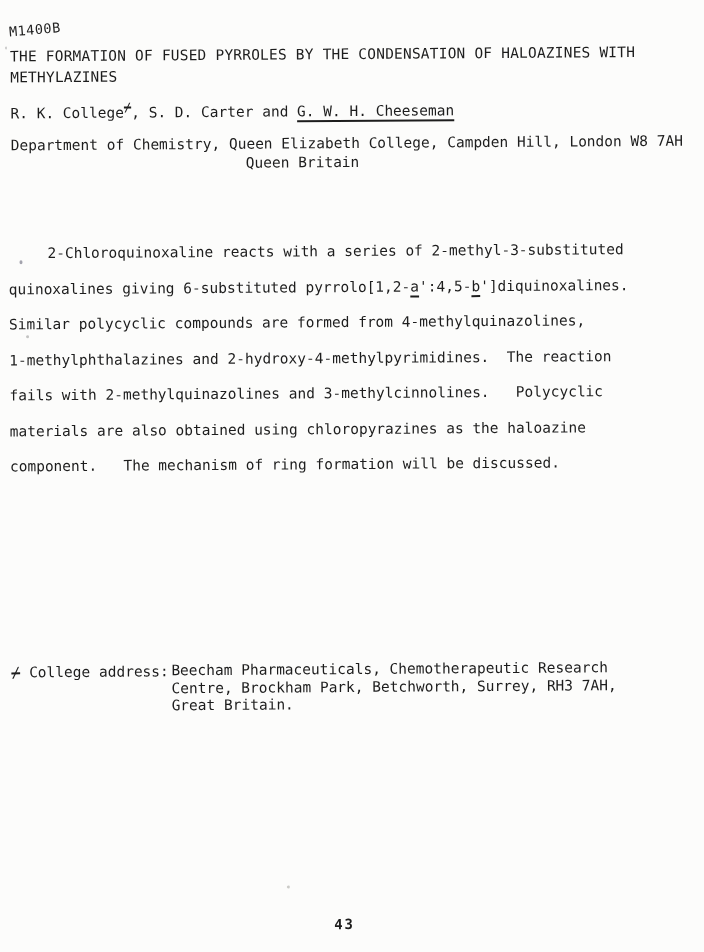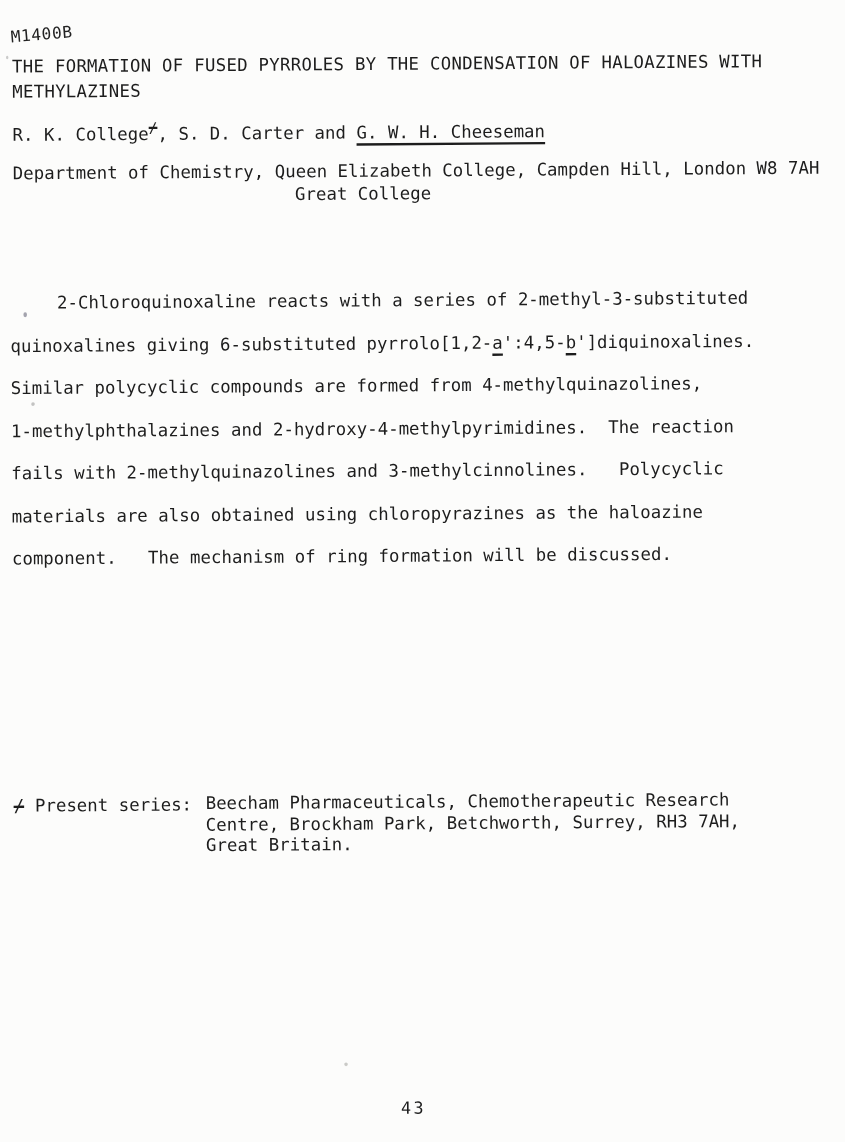--- a/index.html
+++ b/index.html
@@ -96,20 +96,21 @@
     left: 170px;
     top: 661px;
     line-height: 17.5px;
   }
   .page-number {
     position: absolute;
     left: 331px;
     top: 916px;
     font-size: 14px;
     letter-spacing: 2px;
+    font-weight: bold;
   }
   .speck {
     position: absolute;
     border-radius: 50%;
   }
   .speck-1 { left: 21px; top: 258px; width: 3px; height: 4px; background: #5a5a6e; opacity: .55; }
   .speck-2 { left: 27px; top: 333px; width: 3px; height: 3px; background: #8a8a8a; opacity: .5; }
   .speck-3 { left: 284px; top: 885px; width: 3px; height: 3px; background: #b5b5b0; opacity: .7; }
   .speck-4 { left: 8px; top: 44px; width: 2px; height: 3px; background: #9a9a9a; opacity: .5; }
 </style>
@@ -123,33 +124,33 @@
 
     <div class="title">
       <div class="tline">THE FORMATION OF FUSED PYRROLES BY THE CONDENSATION OF HALOAZINES WITH</div>
       <div class="tline">METHYLAZINES</div>
     </div>
 
     <div class="authors tline"><span>R. K. College</span><span class="sup slashbar">/</span><span>, S. D. Carter and </span><span class="u">G. W. H. Cheeseman</span></div>
 
     <div class="affil tline">Department of Chemistry, Queen Elizabeth College, Campden Hill, London W8 7AH</div>
 
-    <div class="affil2 tline">Great College</div>
+    <div class="affil2 tline">Queen Britain</div>
 
     <div class="abstract">
       <div class="aline indent">2-Chloroquinoxaline reacts with a series of 2-methyl-3-substituted</div>
       <div class="aline"><span>quinoxalines giving 6-substituted pyrrolo[1,2-</span><span class="u">a</span><span>':4,5-</span><span class="u">b</span><span>']diquinoxalines.</span></div>
       <div class="aline">Similar polycyclic compounds are formed from 4-methylquinazolines,</div>
       <div class="aline">1-methylphthalazines and 2-hydroxy-4-methylpyrimidines.  The reaction</div>
       <div class="aline">fails with 2-methylquinazolines and 3-methylcinnolines.   Polycyclic</div>
       <div class="aline">materials are also obtained using chloropyrazines as the haloazine</div>
       <div class="aline">component.   The mechanism of ring formation will be discussed.</div>
     </div>
 
-    <div class="footnote-left tline"><span class="slashbar fn-marker">/</span><span>Present series:</span></div>
+    <div class="footnote-left tline"><span class="slashbar fn-marker">/</span><span>College address:</span></div>
 
     <div class="footnote-address">
       <div class="tline">Beecham Pharmaceuticals, Chemotherapeutic Research</div>
       <div class="tline">Centre, Brockham Park, Betchworth, Surrey, RH3 7AH,</div>
       <div class="tline">Great Britain.</div>
     </div>
 
     <div class="page-number">43</div>
 
     <div class="speck speck-1"></div>

